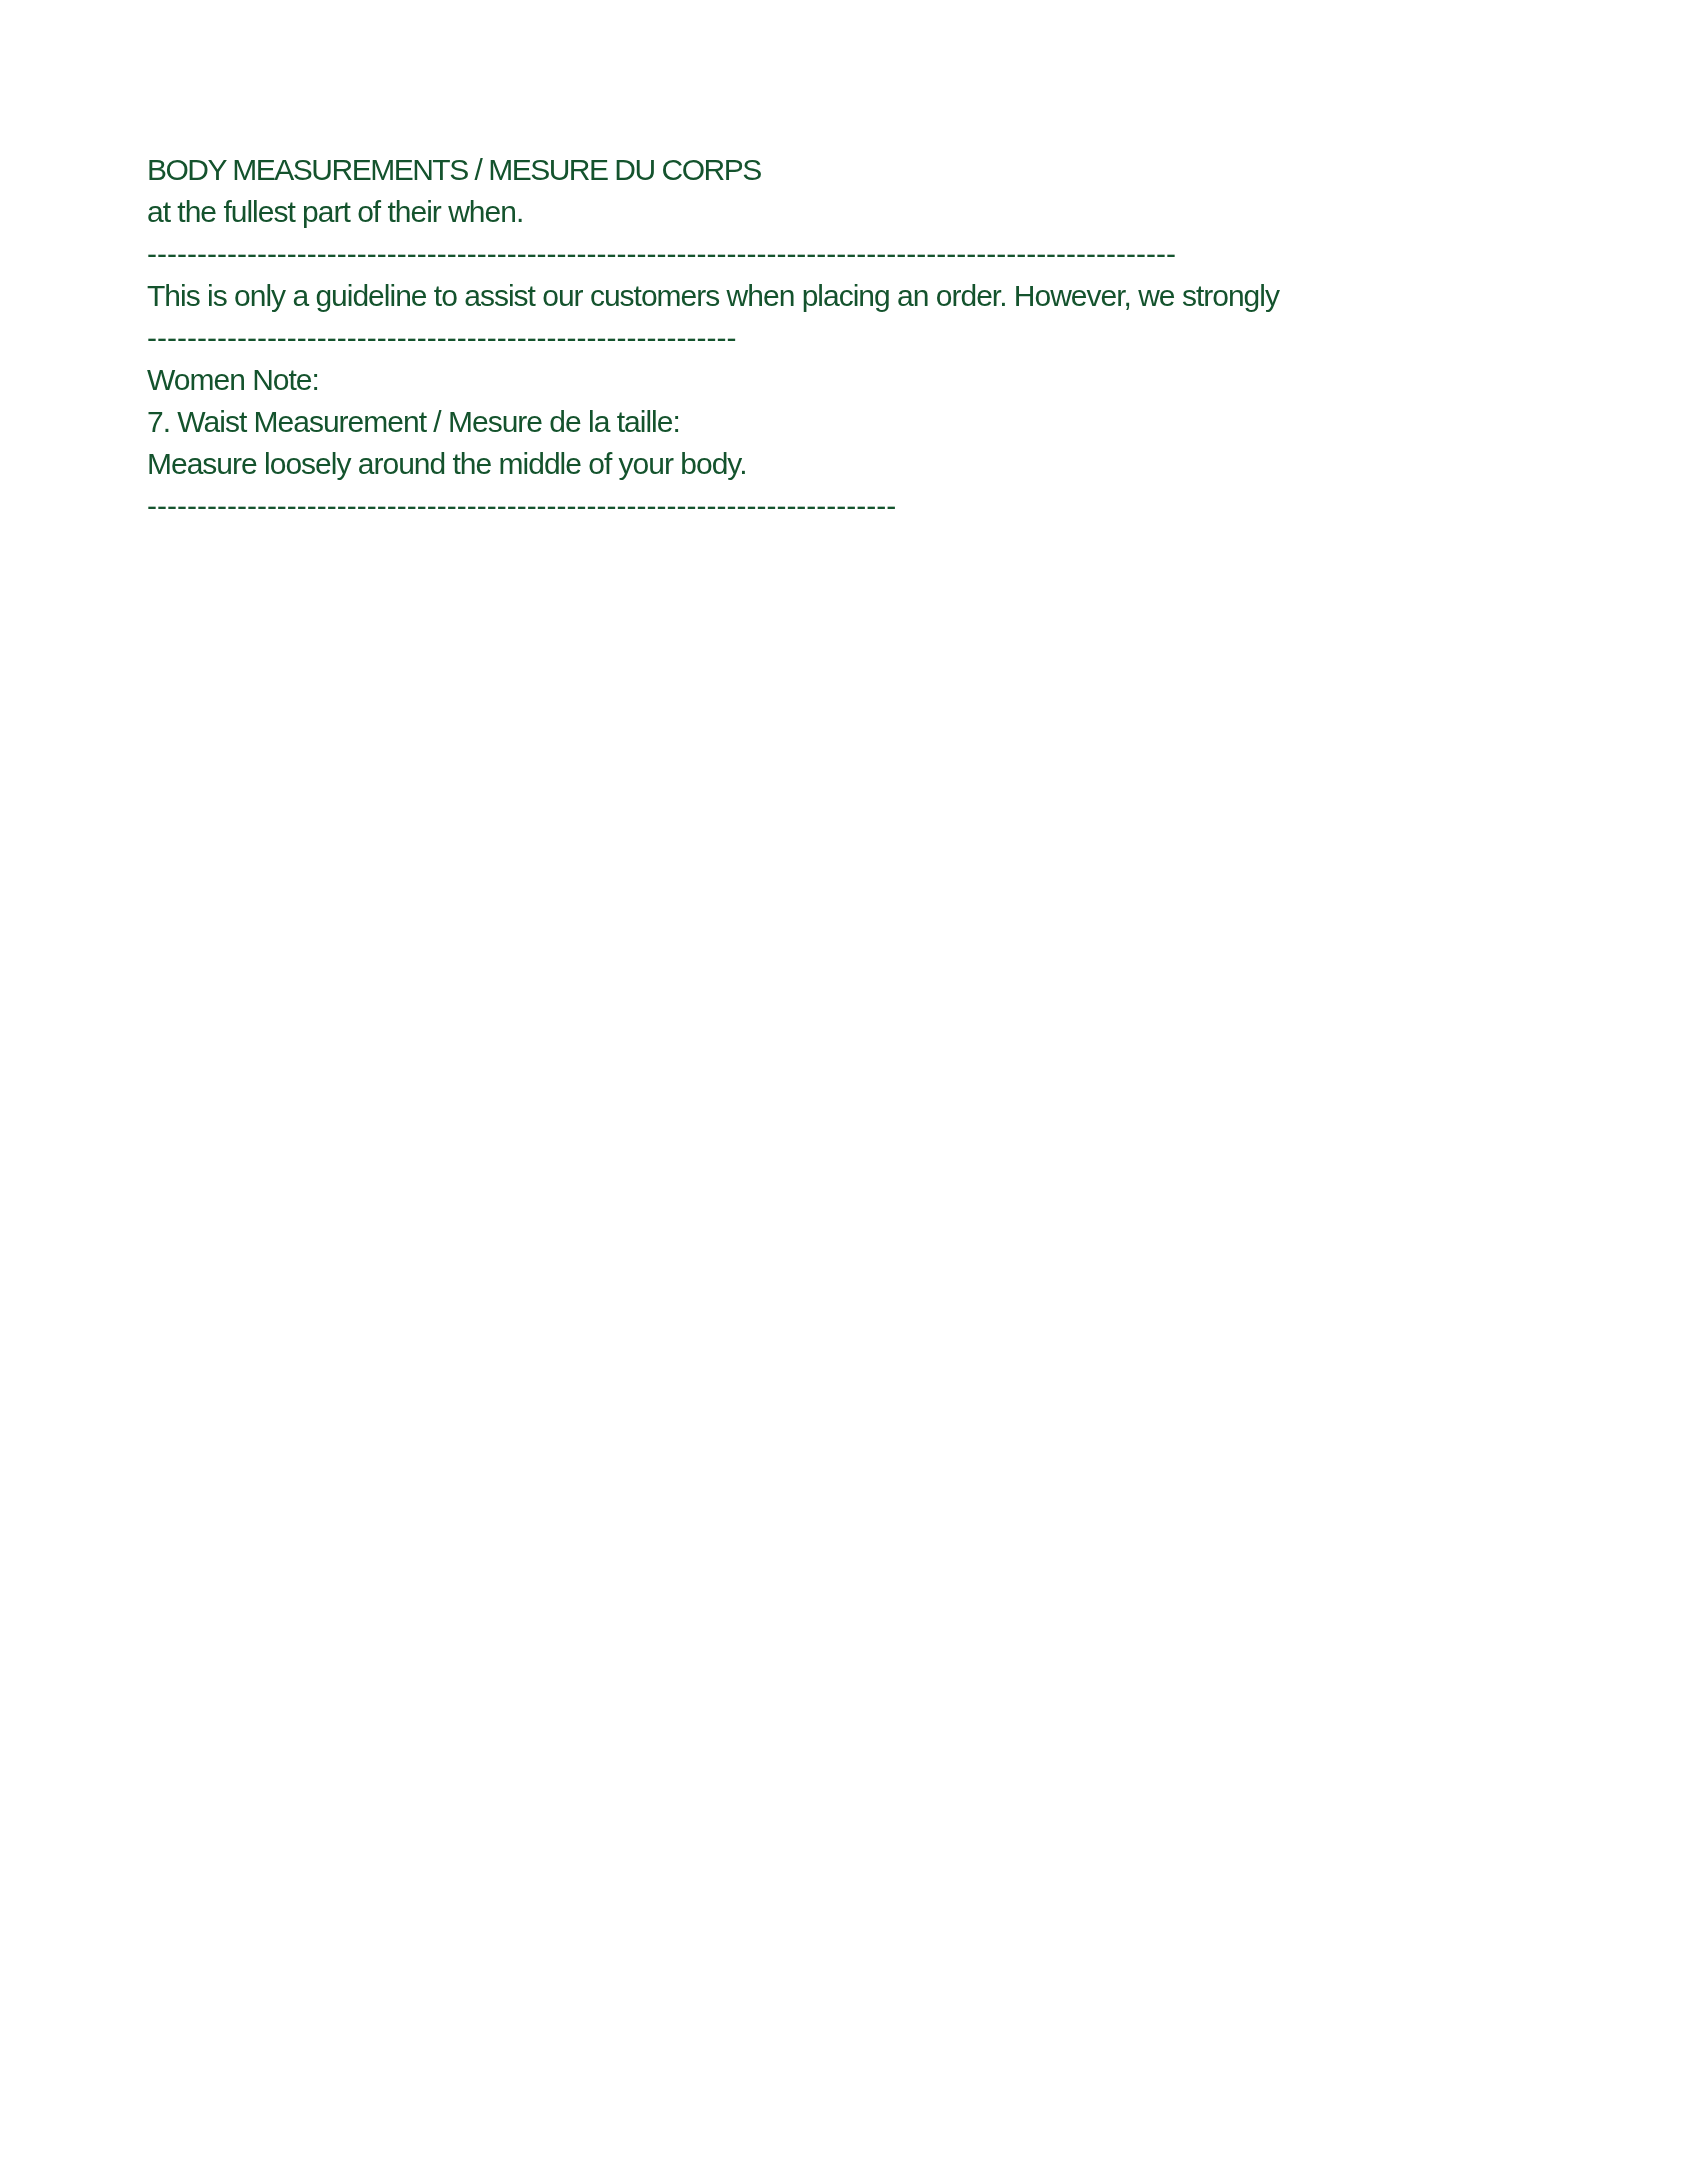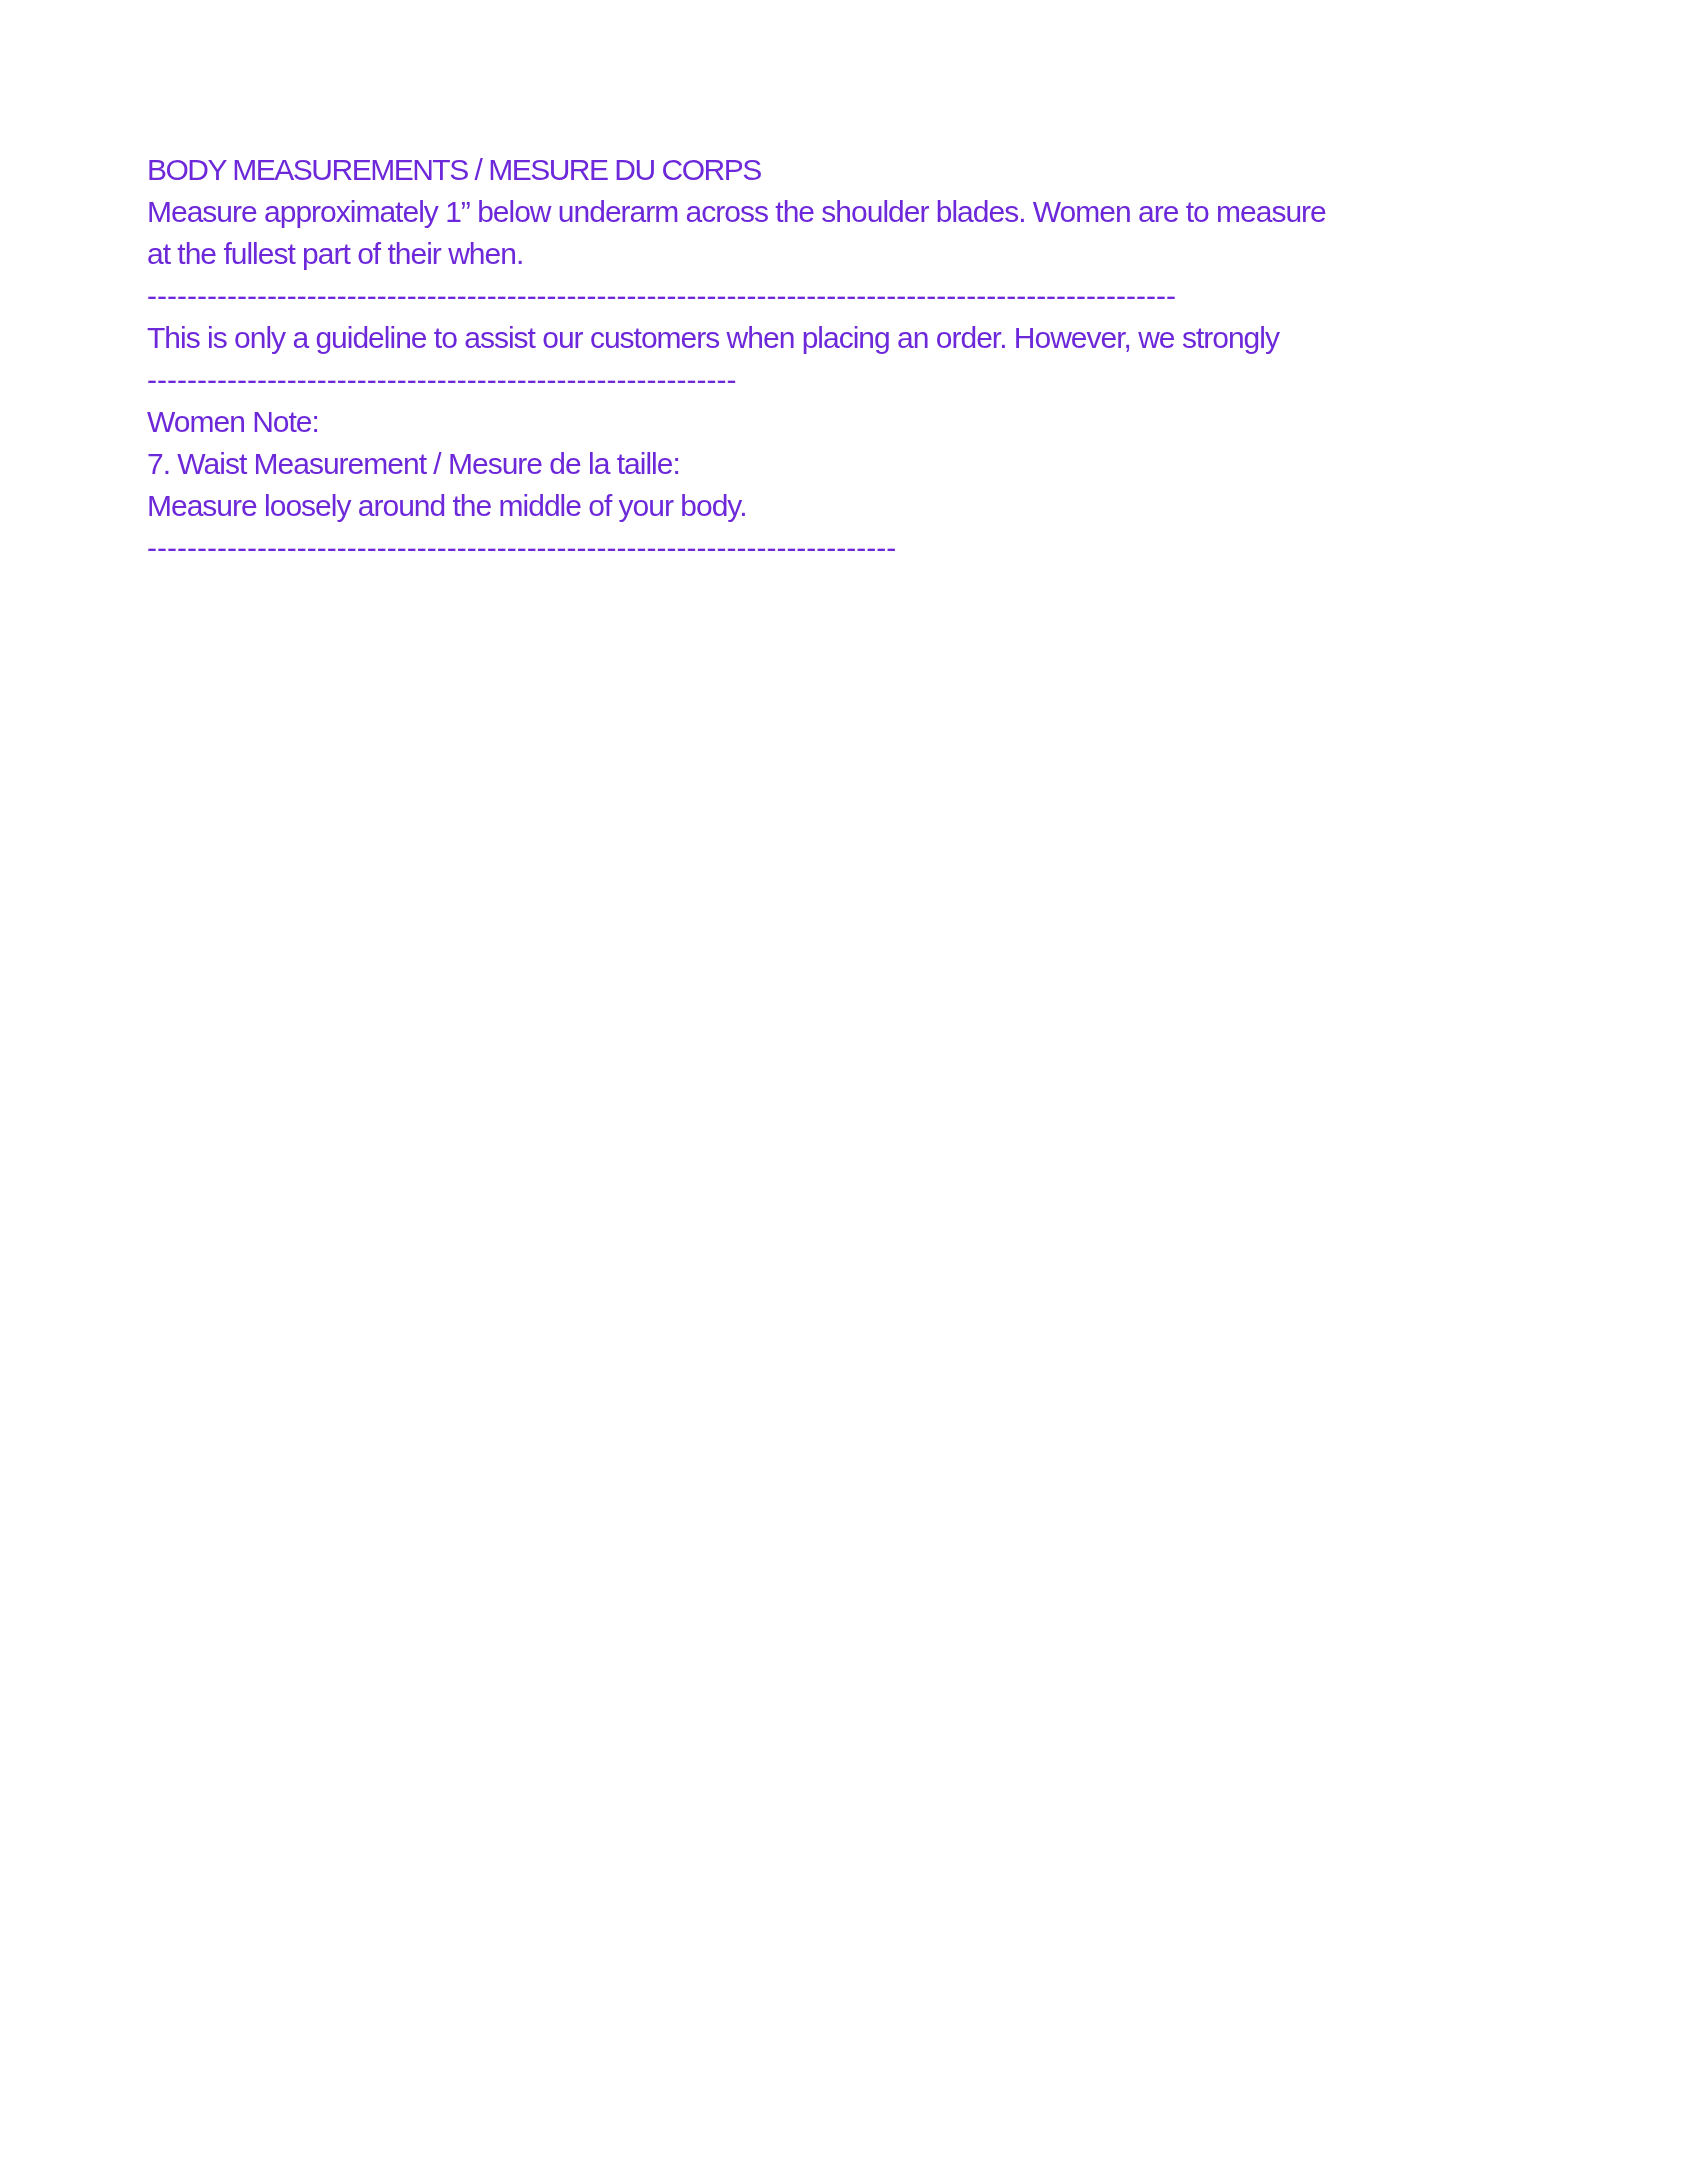--- a/index.html
+++ b/index.html
@@ -15,21 +15,21 @@
     left: 0; top: 0;
     width: 1683px;
     height: 2178px;
     background: #ffffff;
   }
   .doc-content {
     position: absolute;
     left: 147px;
     top: 149px;
     width: 1386px;
-    color: #6d28d9;
+    color: #14532d;
     font-size: 30px;
     line-height: 42px;
   }
   .doc-line {
     height: 42px;
     white-space: pre;
     letter-spacing: -1px;
     font-weight: 400;
   }
   .doc-line.heading {
@@ -42,21 +42,20 @@
 </style>
 </head>
 <body>
 
 <div class="page">
   <div class="doc-content">
 
     <div class="doc-line heading">BODY MEASUREMENTS / MESURE DU CORPS</div>
 
 
-    <div class="doc-line">Measure approximately 1” below underarm across the shoulder blades. Women are to measure</div>
 
     <div class="doc-line">at the fullest part of their when.</div>
 
     <div class="doc-line separator">-------------------------------------------------------------------------------------------------------</div>
 
     <div class="doc-line">This is only a guideline to assist our customers when placing an order. However, we strongly</div>
 
 
     <div class="doc-line separator">-----------------------------------------------------------</div>
 

